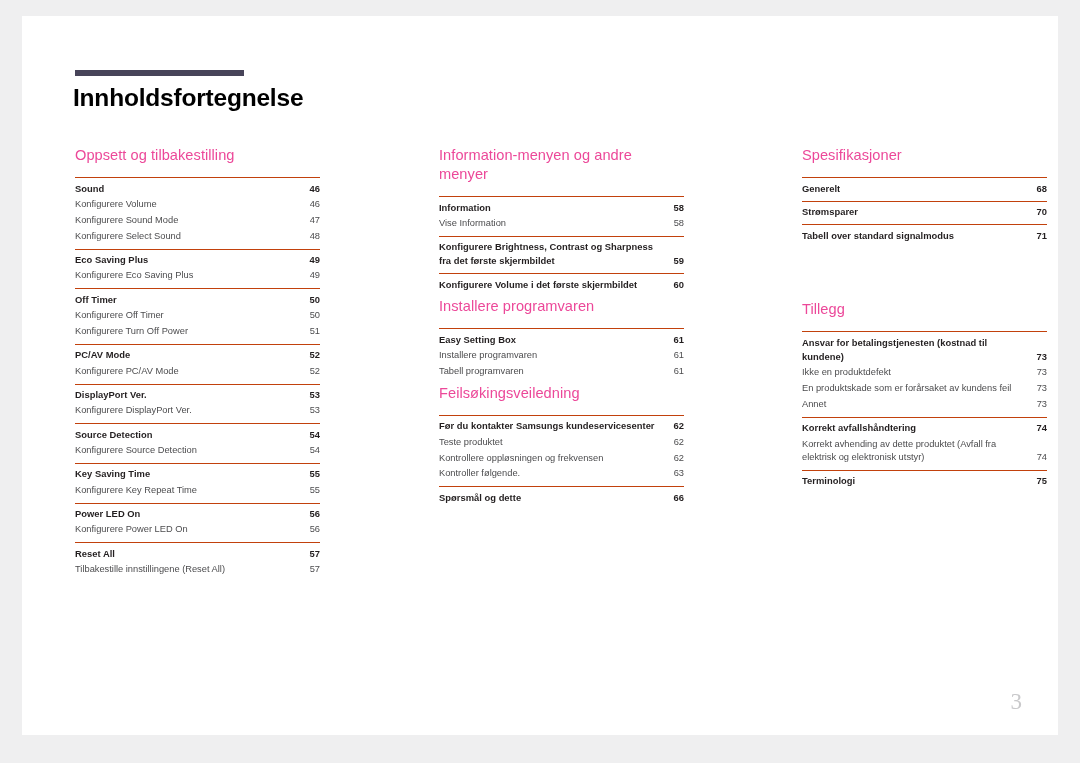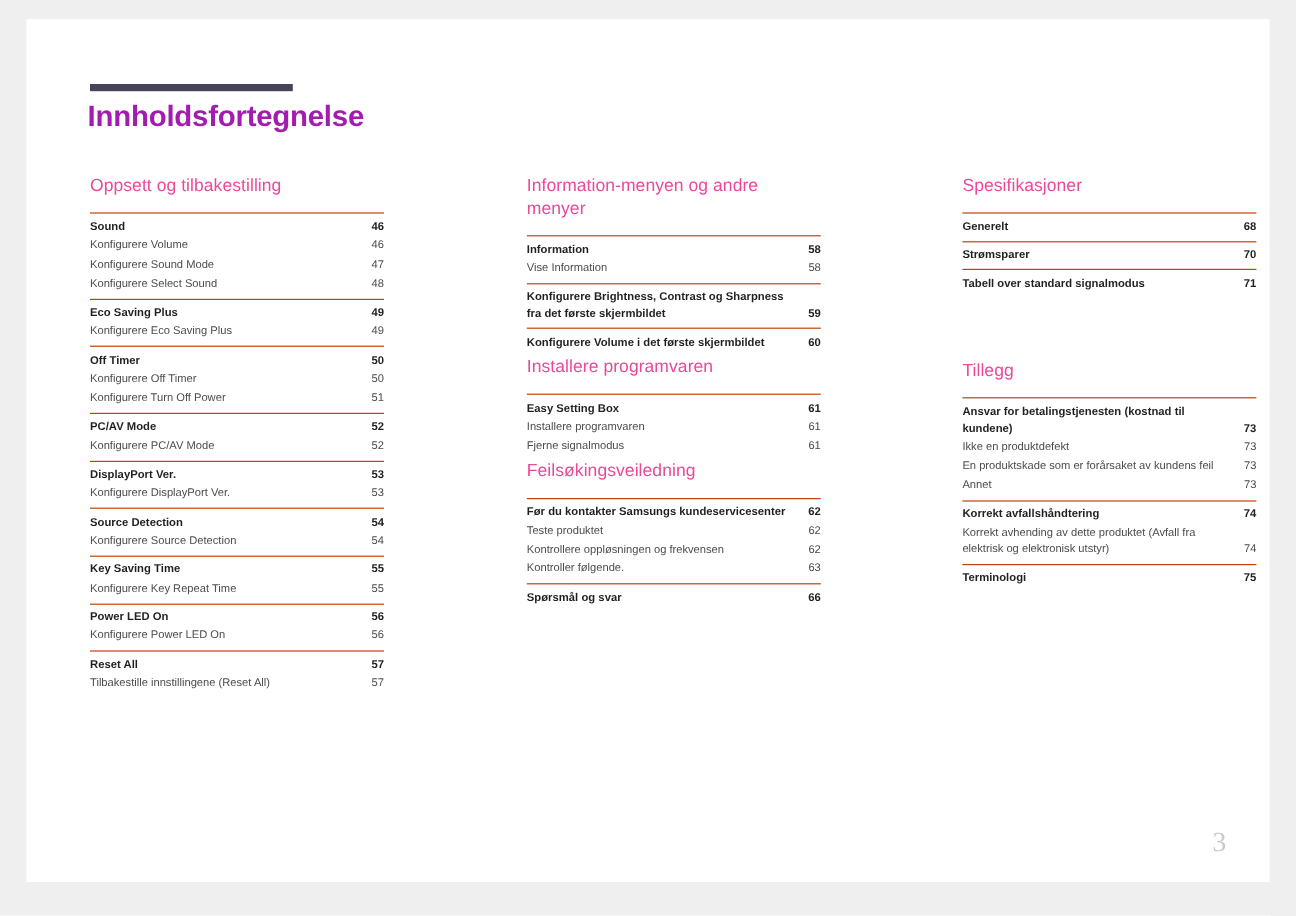--- a/index.html
+++ b/index.html
@@ -33,21 +33,21 @@
     height: 6px;
     background: #474459;
   }
 
   .page-title {
     position: absolute;
     left: 51px;
     top: 68px;
     font-size: 24.5px;
     font-weight: bold;
-    color: #a21caf;
+    color: #000000;
     letter-spacing: -0.2px;
     font-family: "Liberation Sans", sans-serif;
   }
 
   
   .columns {
     position: absolute;
     left: 31px;
     top: 130px;
     width: 1000px;
@@ -304,21 +304,21 @@
           <div class="group first">
             <div class="entry lvl1">
               <span class="label">Easy Setting Box</span>
               <span class="pg">61</span>
             </div>
             <div class="entry lvl2">
               <span class="label">Installere programvaren</span>
               <span class="pg">61</span>
             </div>
             <div class="entry lvl2">
-              <span class="label">Fjerne signalmodus</span>
+              <span class="label">Tabell programvaren</span>
               <span class="pg">61</span>
             </div>
           </div>
         </div>
         <div class="section section-gap-top-lg">
           <div class="section-heading">Feilsøkingsveiledning</div>
           <div class="group first">
             <div class="entry lvl1 multi">
               <span class="label">Før du kontakter Samsungs kundeservicesenter</span>
               <span class="pg">62</span>
@@ -331,21 +331,21 @@
               <span class="label">Kontrollere oppløsningen og frekvensen</span>
               <span class="pg">62</span>
             </div>
             <div class="entry lvl2">
               <span class="label">Kontroller følgende.</span>
               <span class="pg">63</span>
             </div>
           </div>
           <div class="group">
             <div class="entry lvl1">
-              <span class="label">Spørsmål og svar</span>
+              <span class="label">Spørsmål og dette</span>
               <span class="pg">66</span>
             </div>
           </div>
         </div>
       </div>
     <div class="col" id="col-3">
         <div class="section">
           <div class="section-heading">Spesifikasjoner</div>
           <div class="group first">
             <div class="entry lvl1">

